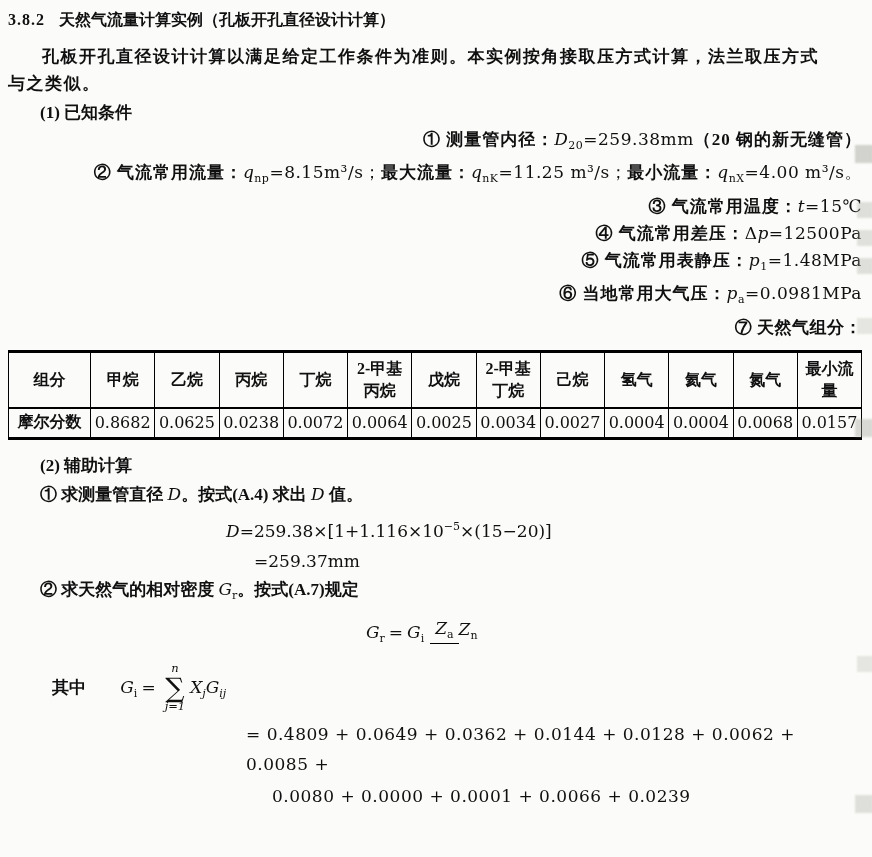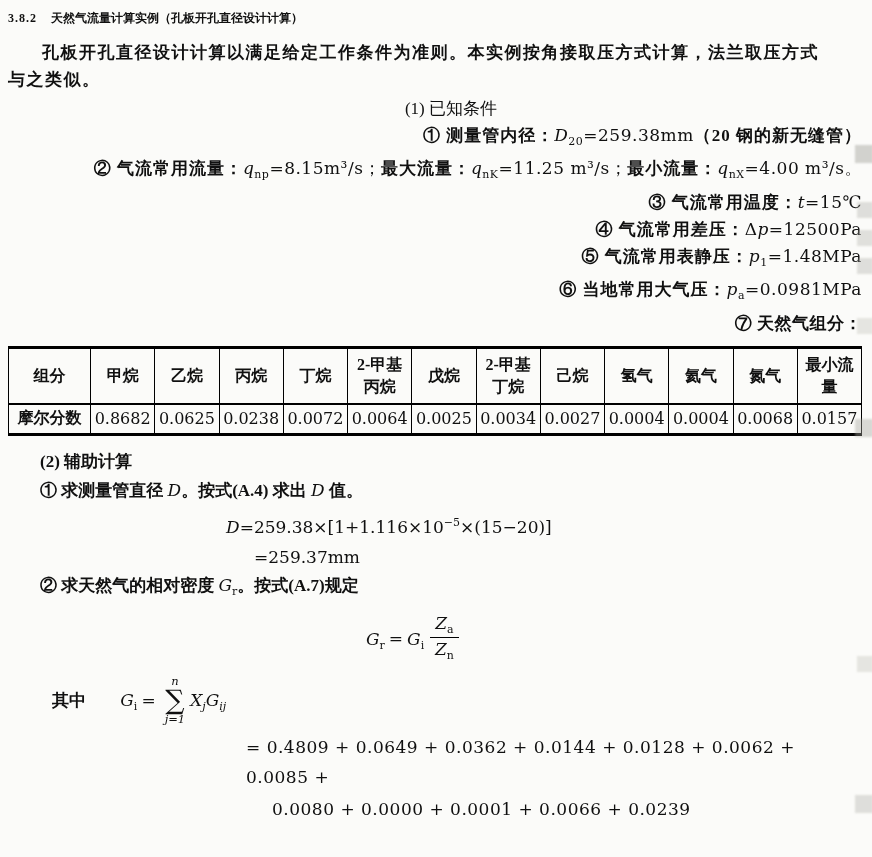--- a/index.html
+++ b/index.html
@@ -9,26 +9,26 @@
     font-family:"Liberation Serif","DejaVu Serif",serif;
     font-size:17px;
   }
   .page{padding:8px 10px 0 8px;position:relative;}
   .cjk{font-weight:700;}
   .math{font-family:"DejaVu Serif",serif;font-weight:400;}
   .math i{font-style:italic;}
   sub{font-size:11px;}
   sup{font-size:11px;}
 
-  h1{font-size:12px;margin:2px 0 12px;font-weight:700;}
+  h1{font-size:16px;margin:2px 0 12px;font-weight:700;}
   h1 .num{margin-right:14px;letter-spacing:1px;}
 
   .intro{margin:0 0 2px;line-height:27px;text-indent:2em;width:812px;letter-spacing:1.5px;}
 
-  .sub-heading{margin:0;padding-left:32px;line-height:27px;font-weight:400;text-align:center;}
+  .sub-heading{margin:0;padding-left:32px;line-height:27px;font-weight:700;}
 
   .item{margin:0;padding-left:32px;line-height:27px;letter-spacing:.5px;text-align:right;}
   .item .cjk{letter-spacing:1px;}
 
   
   table{
     border-collapse:collapse;table-layout:fixed;
     width:854px;margin:9px 0 0 0;
     border-top:3px solid #000;border-bottom:3px solid #000;
     font-size:16px;
@@ -44,21 +44,21 @@
 
   .eq{margin:0;line-height:30px;}
   .eq1a{margin:3px 0 0 218px;}
   .eq1b{margin:2px 0 0 246px;line-height:28px;}
   .eq2{margin:6px 0 6px 358px;}
   .where-line{margin:8px 0 0 44px;}
   .sumline1{margin:4px 0 0 238px;line-height:30px;letter-spacing:.5px;}
   .sumline2{margin:2px 0 0 264px;line-height:30px;letter-spacing:.5px;}
 
   
-  .frac{display:inline-flex;flex-direction:column;text-align:center;vertical-align:middle;margin:0 2px 4px 6px;line-height:1.2;}
+  .frac{display:inline-flex;flex-direction:row;text-align:center;vertical-align:middle;margin:0 2px 4px 6px;line-height:1.2;}
   .frac .num{border-bottom:1.5px solid #000;padding:0 5px 1px;}
   .frac .den{padding-top:1px;}
 
   
   .bigop{display:inline-flex;flex-direction:column;align-items:center;vertical-align:middle;margin:0 5px 2px;line-height:1;}
   .bigop .lim{font-size:11.5px;font-style:italic;line-height:1.1;}
   .bigop .sigma{font-size:27px;line-height:.95;font-style:normal;}
   .rel{margin:0 4px;}
 
   

